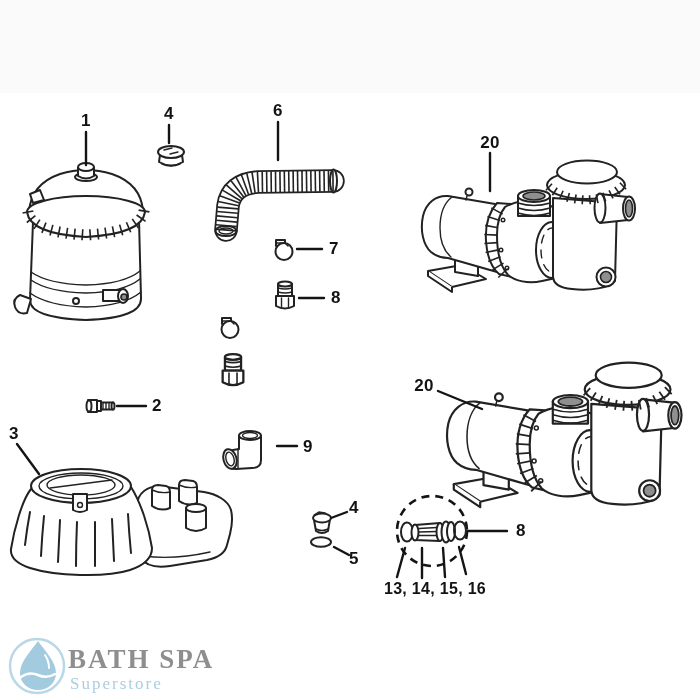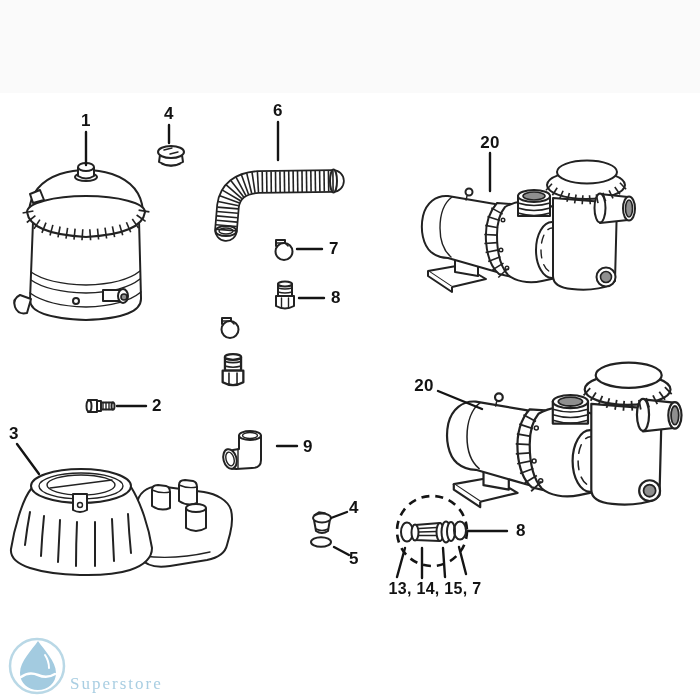--- a/index.html
+++ b/index.html
@@ -338,16 +338,17 @@
   <div class="plabel" style="left:334px;top:249px">7</div>
   <div class="plabel" style="left:336px;top:298px">8</div>
   <div class="plabel" style="left:157px;top:406px">2</div>
   <div class="plabel" style="left:308px;top:447px">9</div>
   <div class="plabel" style="left:14px;top:434px">3</div>
   <div class="plabel" style="left:490px;top:143px">20</div>
   <div class="plabel" style="left:424px;top:386px">20</div>
   <div class="plabel" style="left:354px;top:508px">4</div>
   <div class="plabel" style="left:354px;top:559px">5</div>
   <div class="plabel" style="left:521px;top:531px">8</div>
-  <div class="plabel small" style="left:435px;top:589px">13, 14, 15, 7</div>
-
+  <div class="plabel small" style="left:435px;top:589px">13, 14, 15, 16</div>
+
+  <div class="brand">BATH SPA</div>
   <div class="tagline">Superstore</div>
 </div>
 
 </body></html>

